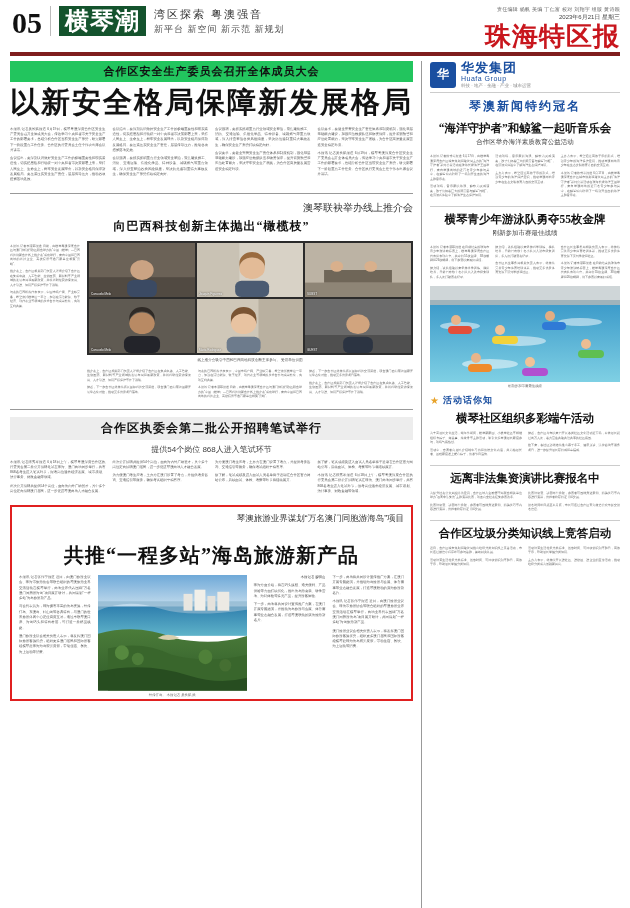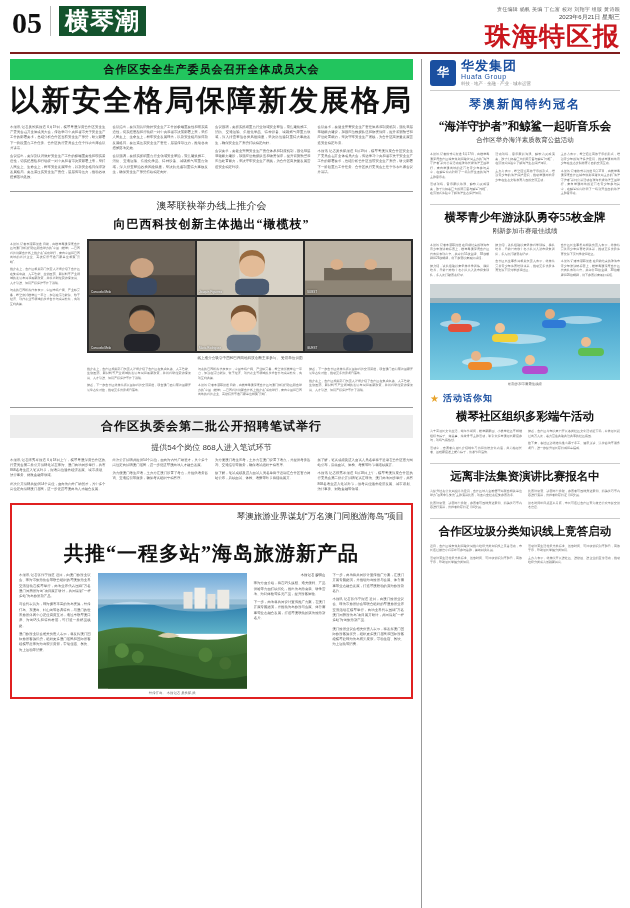--- a/index.html
+++ b/index.html
@@ -1,20 +1,20 @@
 <!DOCTYPE html>
 <html><head>
 <meta charset="utf-8">
 <style>
   html,body{margin:0;padding:0;background:#fff;}
   body{width:630px;height:908px;font-family:"Liberation Sans",sans-serif;color:#111;position:relative;overflow:hidden;}
   .page{width:630px;height:908px;position:relative;box-sizing:border-box;padding:6px 10px;}
 
   
-  .masthead{display:flex;align-items:flex-start;border-bottom:2px solid #7f1d1d;padding-bottom:4px;height:42px;}
+  .masthead{display:flex;align-items:flex-start;border-bottom:4px solid #7f1d1d;padding-bottom:4px;height:42px;}
   .page-num{font-family:"Liberation Serif",serif;font-size:30px;font-weight:bold;color:#111;line-height:1;padding:2px 8px 0 2px;}
   .logo-block{display:flex;align-items:center;border-left:1px solid #bbb;padding-left:8px;}
   .logo-red{background:#14532d;color:#fff;font-family:"Liberation Serif",serif;font-size:24px;font-weight:bold;letter-spacing:1px;padding:2px 6px;line-height:1.1;}
   .logo-sub{margin-left:8px;font-size:10px;line-height:1.5;color:#333;}
   .logo-sub .l1{font-size:11px;letter-spacing:2px;}
   .logo-sub .l2{font-size:9px;letter-spacing:1px;color:#555;}
   .masthead-right{margin-left:auto;text-align:right;}
   .mh-meta{font-size:5px;color:#666;letter-spacing:.3px;}
   .mh-date{font-size:6px;color:#444;margin-top:1px;}
   .paper-name{font-family:"Liberation Serif",serif;font-size:26px;font-weight:bold;color:#c8161d;letter-spacing:1px;line-height:1;margin-top:2px;}
@@ -32,21 +32,21 @@
   .rule-thin{border:0;border-top:1px solid #ccc;margin:5px 0;}
 
   
   .cols{display:flex;gap:7px;}
   .col{flex:1;}
   .tiny{font-size:3.4px;line-height:1.55;color:#555;text-align:justify;word-break:break-all;}
   .tiny p{margin:0 0 3px;}
   .micro{font-size:3px;line-height:1.5;color:#666;text-align:justify;word-break:break-all;}
 
   
-  .sec-title{text-align:center;font-size:10px;color:#333;margin:2px 0 3px;}
+  .sec-title{text-align:right;font-size:10px;color:#333;margin:2px 0 3px;}
   .headline2{font-family:"Liberation Serif",serif;font-size:12px;font-weight:bold;text-align:center;letter-spacing:1px;margin:2px 0 6px;}
 
   
   .vgrid{display:grid;grid-template-columns:repeat(3,1fr);gap:2px;background:#2b2b2b;padding:2px;}
   .vcell{position:relative;height:54px;overflow:hidden;}
   .vname{position:absolute;left:2px;bottom:1px;font-size:3px;color:#fff;text-shadow:0 0 2px #000;}
   .caption{font-size:3.6px;color:#555;text-align:center;margin:3px 0 0;}
 
   
   .kicker2{text-align:center;font-size:12px;font-weight:bold;background:#ededed;padding:3px 0;letter-spacing:1px;}
@@ -83,20 +83,24 @@
 </style>
 </head>
 <body>
 
 <div class="page">
 
   <div class="masthead">
     <div class="page-num">05</div>
     <div class="logo-block">
       <div class="logo-red">横琴潮</div>
+      <div class="logo-sub">
+        <div class="l1">湾区探索 粤澳强音</div>
+        <div class="l2">新平台 新空间 新示范 新规划</div>
+      </div>
     </div>
     <div class="masthead-right">
       <div class="mh-meta">责任编辑 杨帆  美编 丁仁富  校对 刘翔宇  组版 黄诗颖</div>
       <div class="mh-date">2023年6月21日 星期三</div>
       <div class="paper-name">珠海特区报</div>
     </div>
   </div>
 
   <div class="body">
 

